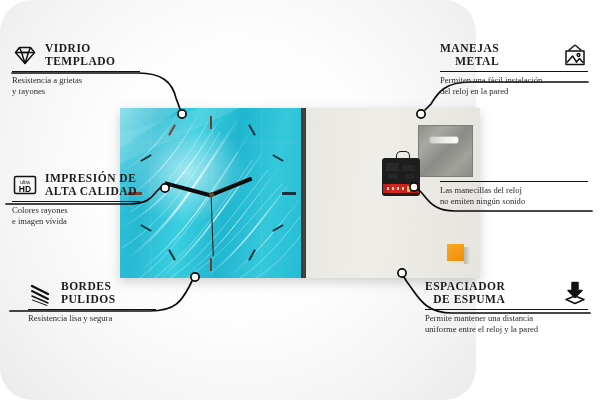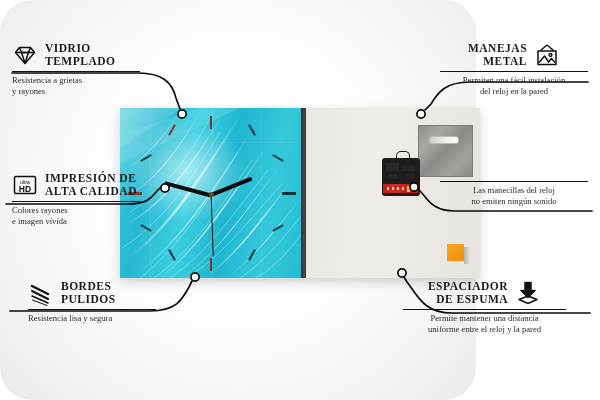--- a/index.html
+++ b/index.html
@@ -15,21 +15,21 @@
       radial-gradient(ellipse 70% 85% at 50% 45%, #ffffff 0%, #fdfdfd 42%, #f4f4f4 72%, #e9e9e9 100%);
     border-radius: 32px;
   }
   
   #wires{position:absolute;left:0;top:0;width:600px;height:400px;pointer-events:none;}
 
   
   .feat{position:absolute;}
   .feat .head{display:flex;align-items:center;gap:7px;}
   .feat.left .head{justify-content:flex-start;}
-  .feat.right .head{justify-content:center;}
+  .feat.right .head{justify-content:space-between;}
   .title{
     font-family:"Liberation Serif", serif;
     font-weight:bold;
     font-size:11.5px;
     letter-spacing:.5px;
     line-height:13px;
     color:#1b1b1b;
     text-transform:uppercase;
     white-space:nowrap;
   }
@@ -38,21 +38,21 @@
     height:0;border-top:1.6px solid #111;
     margin:3px 0 3px 0;
   }
   .desc{
     font-family:"Liberation Serif", serif;
     font-size:8.6px;
     line-height:10.5px;
     color:#2a2a2a;
     white-space:pre-line;
   }
-  .feat.right .desc{text-align:center;}
+  .feat.right .desc{text-align:left;}
   .ico{width:26px;height:26px;flex:0 0 26px;display:block;}
   .ico svg{display:block;width:26px;height:26px;}
 
   
   #product{
     position:absolute;left:120px;top:108px;width:360px;height:170px;
     filter:drop-shadow(0 4px 6px rgba(0,0,0,.18));
   }
   #front{
     position:absolute;left:0;top:0;width:184px;height:170px;
@@ -310,21 +310,21 @@
     <div class="desc">Permiten una fácil instalación
 del reloj en la pared</div>
   </div>
 
   <div class="feat right" style="left:440px;top:178px;width:148px;">
     <div class="rule"></div>
     <div class="desc">Las manecillas del reloj
 no emiten ningún sonido</div>
   </div>
 
-  <div class="feat right" style="left:403px;top:280px;width:163px;">
+  <div class="feat right" style="left:425px;top:280px;width:163px;">
     <div class="head">
       <span class="title"><span>ESPACIADOR</span><br><span>DE ESPUMA</span></span>
       <span class="ico">
         <svg viewBox="0 0 26 26">
             <g fill="none" stroke="#111" stroke-width="1.5" stroke-linejoin="round">
           <path d="M10 2.5 h6 v8 h4 l-7 7 l-7 -7 h4 z" fill="#111"></path>
           <path d="M4 19.5 L13 16 L22 19.5 L13 23.5 Z"></path>
         </g>
           </svg>
       </span>

